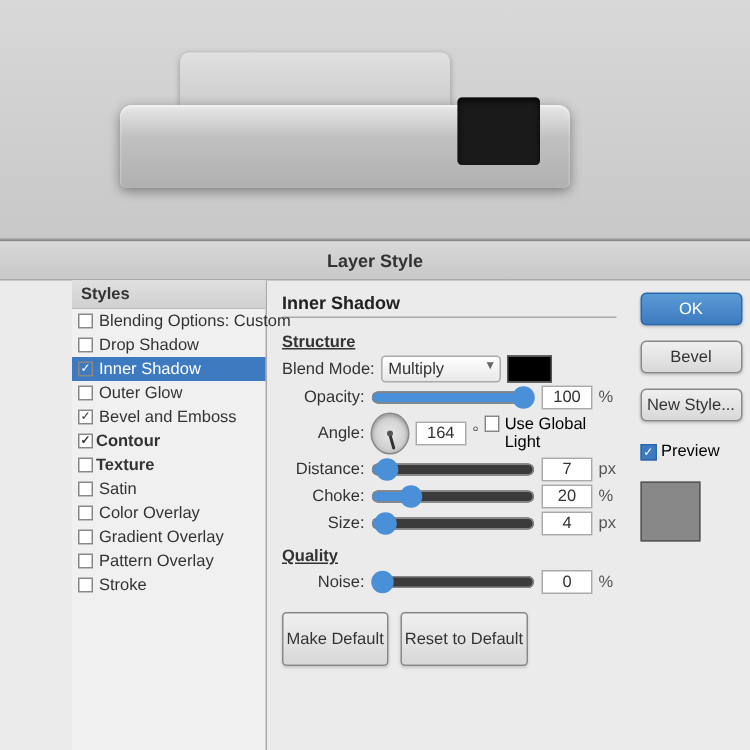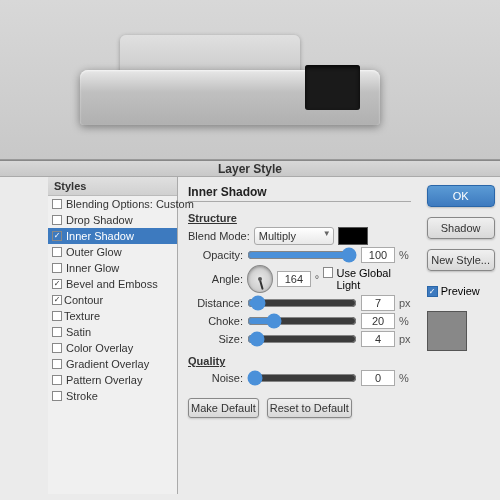--- a/index.html
+++ b/index.html
@@ -66,21 +66,21 @@
     
     #dialog {
       width: 500px;
       height: 340px;
       background: #ebebeb;
       border-top: 1px solid #888;
     }
 
     #dialog-titlebar {
       background: linear-gradient(180deg, #d8d8d8 0%, #c8c8c8 100%);
-      height: 16px;
+      height: 26px;
       display: flex;
       align-items: center;
       justify-content: center;
       border-bottom: 1px solid #aaa;
     }
 
     #dialog-title {
       font-size: 12px;
       font-weight: bold;
       color: #333;
@@ -116,20 +116,21 @@
       white-space: nowrap;
     }
 
     .style-item.selected {
       background: #3d7abf;
       color: white;
     }
 
     .style-item.indented {
       padding-left: 16px;
+      font-weight: bold;
     }
 
     .style-item .checkbox {
       position: absolute;
       left: 4px;
       top: 3px;
       width: 10px;
       height: 10px;
       border: 1px solid #888;
       background: white;
@@ -357,21 +358,21 @@
     }
 
     .preview-check-row {
       display: flex;
       align-items: center;
       gap: 3px;
     }
 
     
     .bottom-btn {
-      height: 20px;
+      height: 36px;
       padding: 0 2px;
       border-radius: 3px;
       border: 1px solid #888;
       background: linear-gradient(180deg, #f0f0f0 0%, #d8d8d8 100%);
       font-size: 11px;
       color: #333;
       cursor: pointer;
       box-shadow: 0 1px 2px rgba(0,0,0,0.15);
     }
   </style>
@@ -409,24 +410,20 @@
       <div class="style-item selected">
         <span class="checkbox checked-blue"></span>
         <span>Inner Shadow</span>
       </div>
 
       <div class="style-item">
         <span class="checkbox"></span>
         <span>Outer Glow</span>
       </div>
 
-      <div class="style-item">
-        <span class="checkbox"></span>
-        <span>Inner Glow</span>
-      </div>
 
       <div class="style-item">
         <span class="checkbox checked"></span>
         <span>Bevel and Emboss</span>
       </div>
 
       <div class="style-item indented">
         <span class="checkbox checked"></span>
         <span>Contour</span>
       </div>
@@ -536,21 +533,21 @@
 
       <div class="row" style="margin-top:4px; gap:8px;">
         <button class="bottom-btn">Make Default</button>
         <button class="bottom-btn">Reset to Default</button>
       </div>
 
     </div>
 
     <div id="right-buttons">
       <button class="dialog-btn primary">OK</button>
-      <button class="dialog-btn">Shadow</button>
+      <button class="dialog-btn">Bevel</button>
       <button class="dialog-btn">New Style...</button>
       <div class="preview-check-row" style="margin-top:4px;">
         <span class="checkbox-box checked" style="background:#3d7abf; border-color:#2a66a8;">
           <span style="color:white;font-size:8px;display:flex;align-items:center;justify-content:center;height:100%;">✓</span>
         </span>
         <span>Preview</span>
       </div>
       <div class="preview-swatch"></div>
     </div>
 

